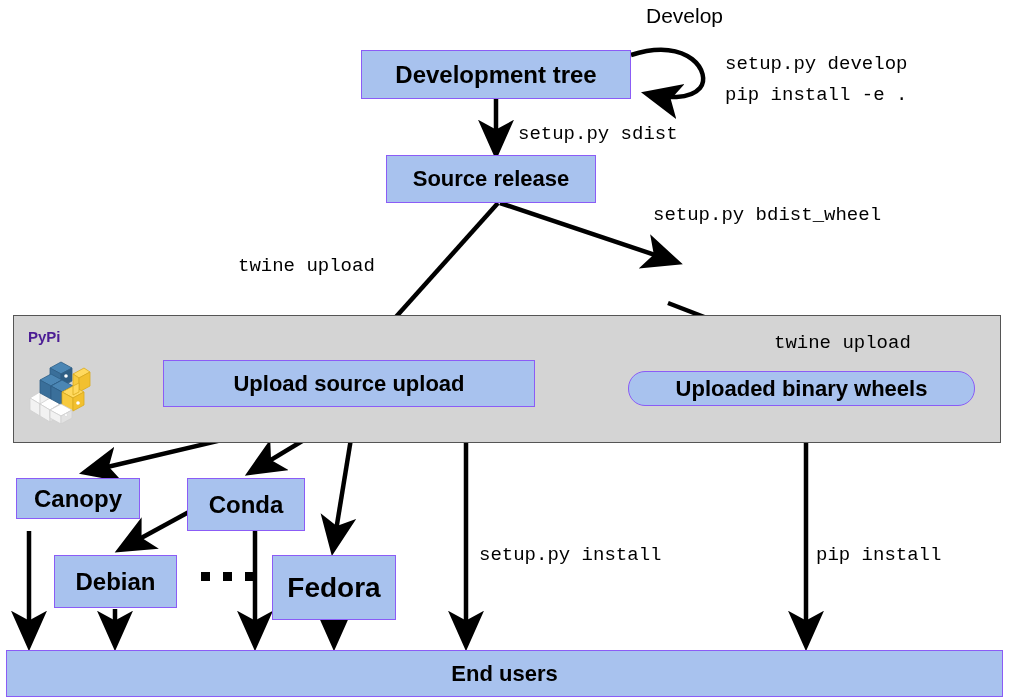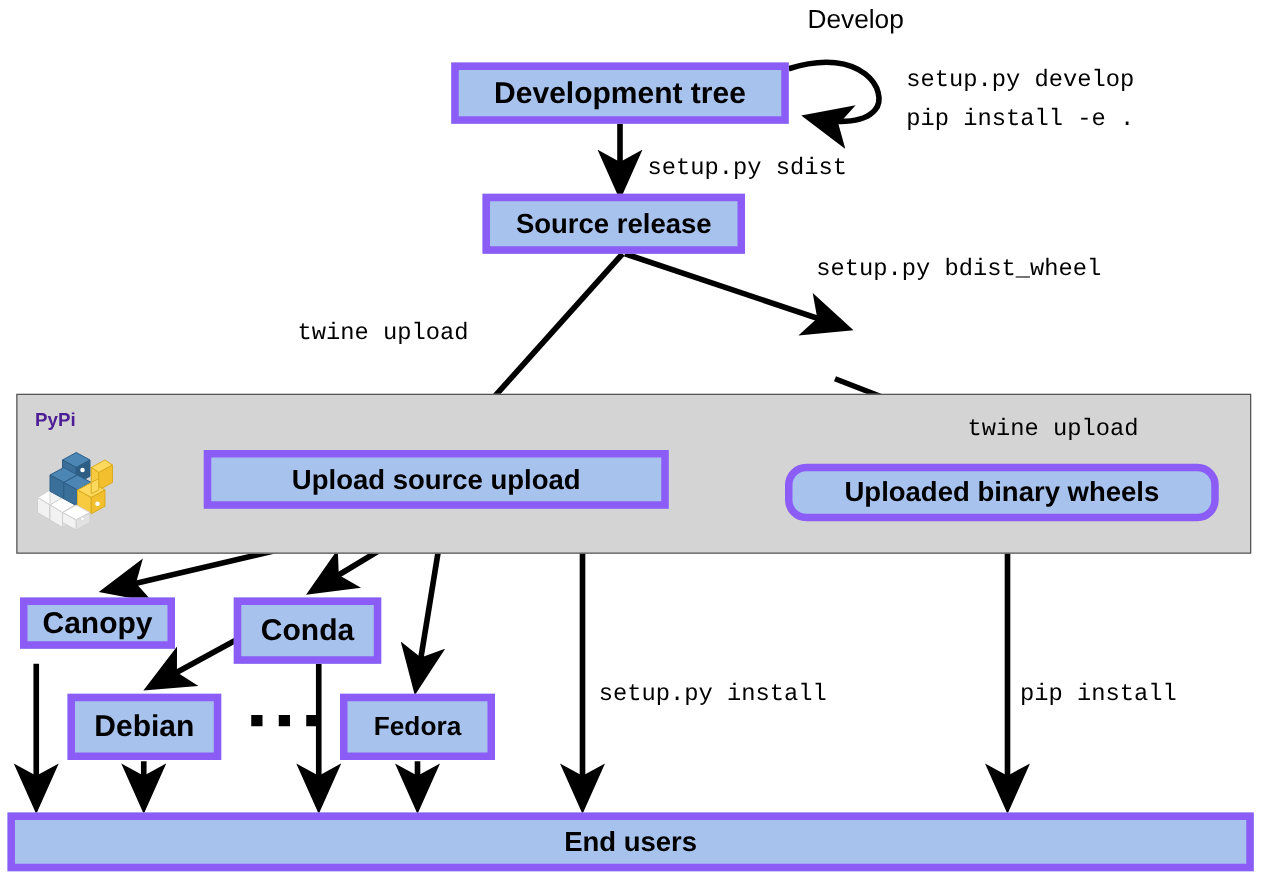--- a/index.html
+++ b/index.html
@@ -20,21 +20,21 @@
   .svg-layer {
     position: absolute;
     left: 0;
     top: 0;
     width: 1009px;
     height: 698px;
   }
   .node {
     position: absolute;
     background: #a8c2ee;
-    border: 6px solid #8b5cf6;
+    border: 1px solid #8b5cf6;
     box-sizing: border-box;
     display: flex;
     align-items: center;
     justify-content: center;
     font-weight: bold;
     color: #000000;
     font-family: "Liberation Sans", sans-serif;
     letter-spacing: 0px;
     z-index: 5;
   }
@@ -193,29 +193,29 @@
     <line x1="334" y1="609" x2="334" y2="644" stroke="#000000" stroke-width="4.5" marker-end="url(#ah)"></line>
   </svg>
 
   <div class="node" style="left:361px; top:50px; width:270px; height:49px; font-size:24px;">Development  tree</div>
 
   <div class="node" style="left:386px; top:155px; width:210px; height:48px; font-size:22px;">Source release</div>
 
 
   <div class="node" style="left:163px; top:360px; width:372px; height:47px; font-size:22px;">Upload source upload</div>
 
-  <div class="node" style="left:628px; top:371px; width:347px; height:46px; font-size:22px;border-radius:17px;">Uploaded binary wheels</div>
+  <div class="node" style="left:628px; top:371px; width:347px; height:35px; font-size:22px;border-radius:17px;">Uploaded binary wheels</div>
 
   <div class="node" style="left:16px; top:478px; width:124px; height:41px; font-size:24px;">Canopy</div>
 
   <div class="node" style="left:187px; top:478px; width:118px; height:53px; font-size:24px;">Conda</div>
 
   <div class="node" style="left:54px; top:555px; width:123px; height:53px; font-size:24px;">Debian</div>
 
-  <div class="node" style="left:272px; top:555px; width:124px; height:53px; font-size:21px;">Fedora</div>
+  <div class="node" style="left:272px; top:555px; width:124px; height:65px; font-size:28px;">Fedora</div>
 
   <div class="node" style="left:6px; top:650px; width:997px; height:47px; font-size:22px;">End users</div>
 
   <div class="dots" style="left:201px; top:572px;">
     <span></span>
     <span></span>
     <span></span>
   </div>
 
   <div class="sans-label" style="left:646px; top:4px;">Develop</div>

